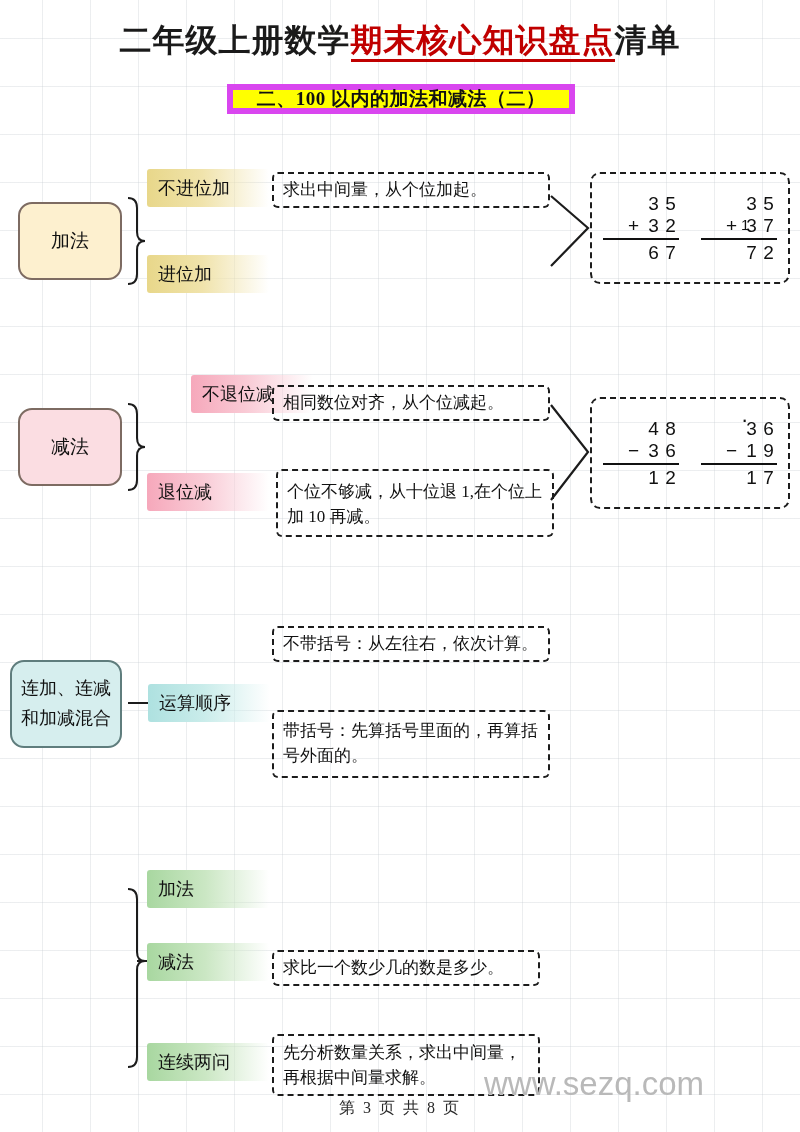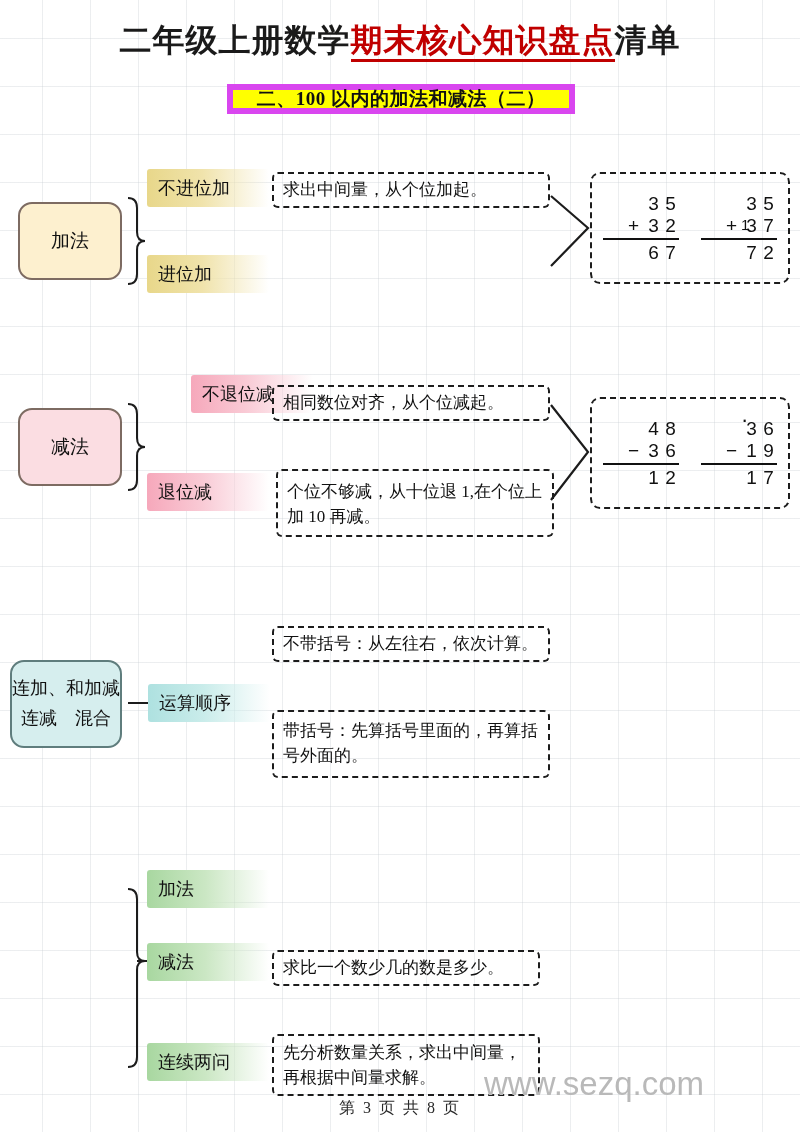--- a/index.html
+++ b/index.html
@@ -285,21 +285,21 @@
       <div class="rule"></div>
       <div class="row resrow">
           <span class="op"></span>
           <span class="dg">1</span>
           <span class="dg">7</span>
         </div>
       <span class="carry" style="left:40px; top:-9px; font-size:22px;">·</span>
     </div>
   </div>
 
-  <div class="root-node root-teal" style="left:10px; top:660px; width:112px; height:88px; flex-direction:row; font-size:18px;">
+  <div class="root-node root-teal" style="left:10px; top:660px; width:112px; height:88px; flex-direction:column; font-size:18px;">
     <span>连加、连减</span>
     <span>和加减混合</span>
   </div>
 
   <div class="sub-label sl-teal" style="left:148px; top:684px; width:122px;">
     <span>运算顺序</span>
   </div>
 
   <div class="dbox" style="left:272px; top:626px; width:278px; height:36px;">
     <span>不带括号：从左往右，依次计算。</span>

